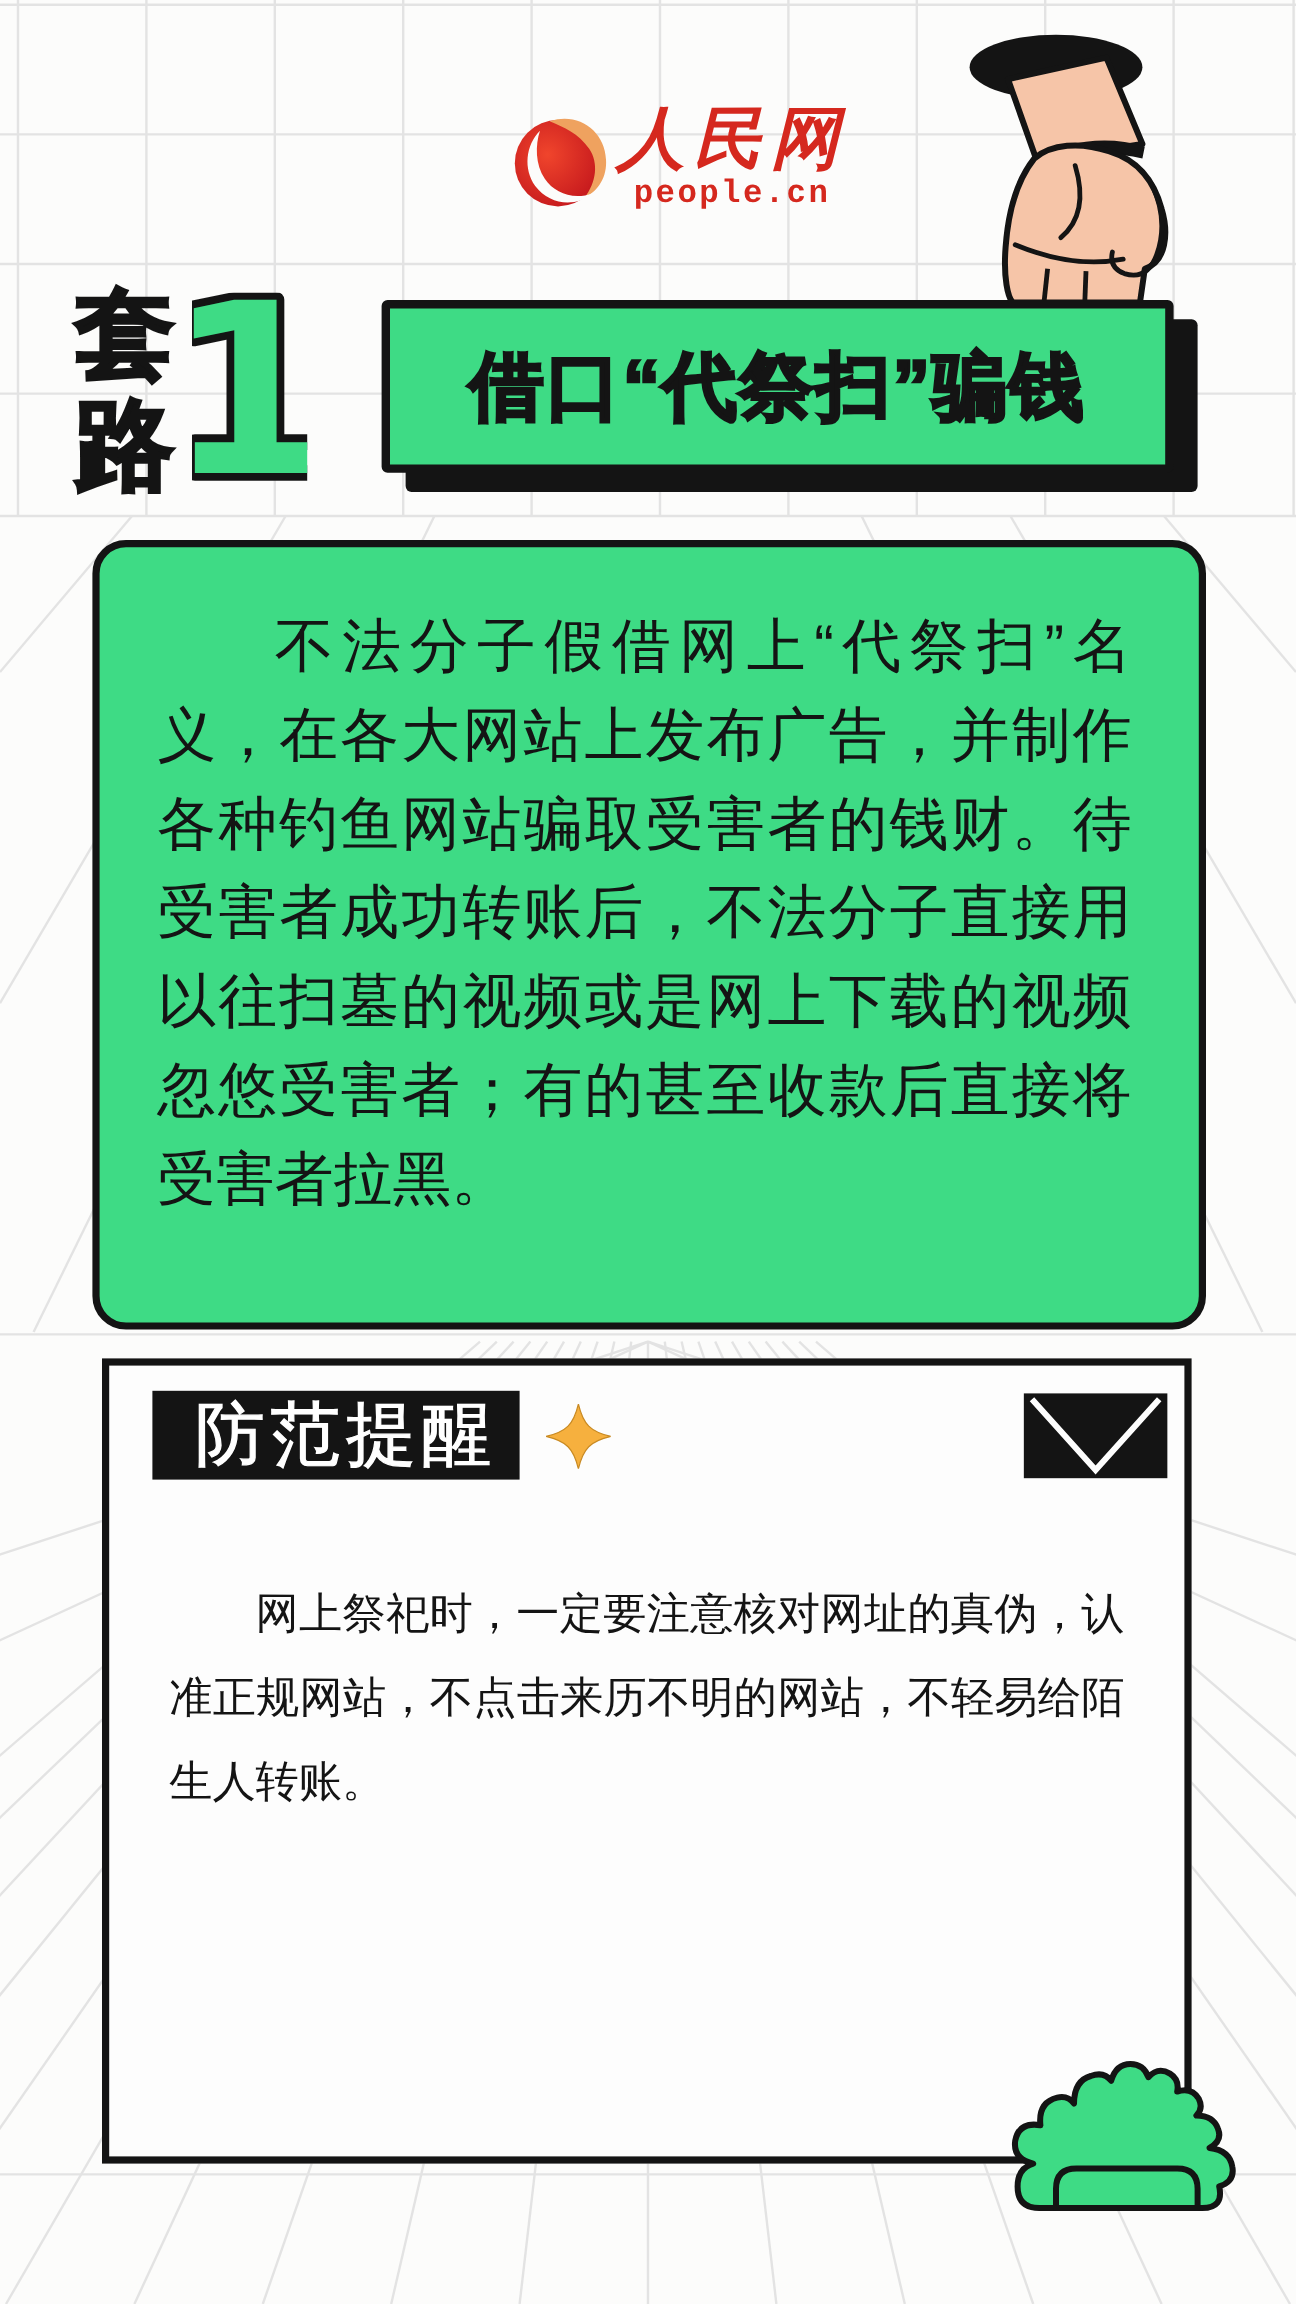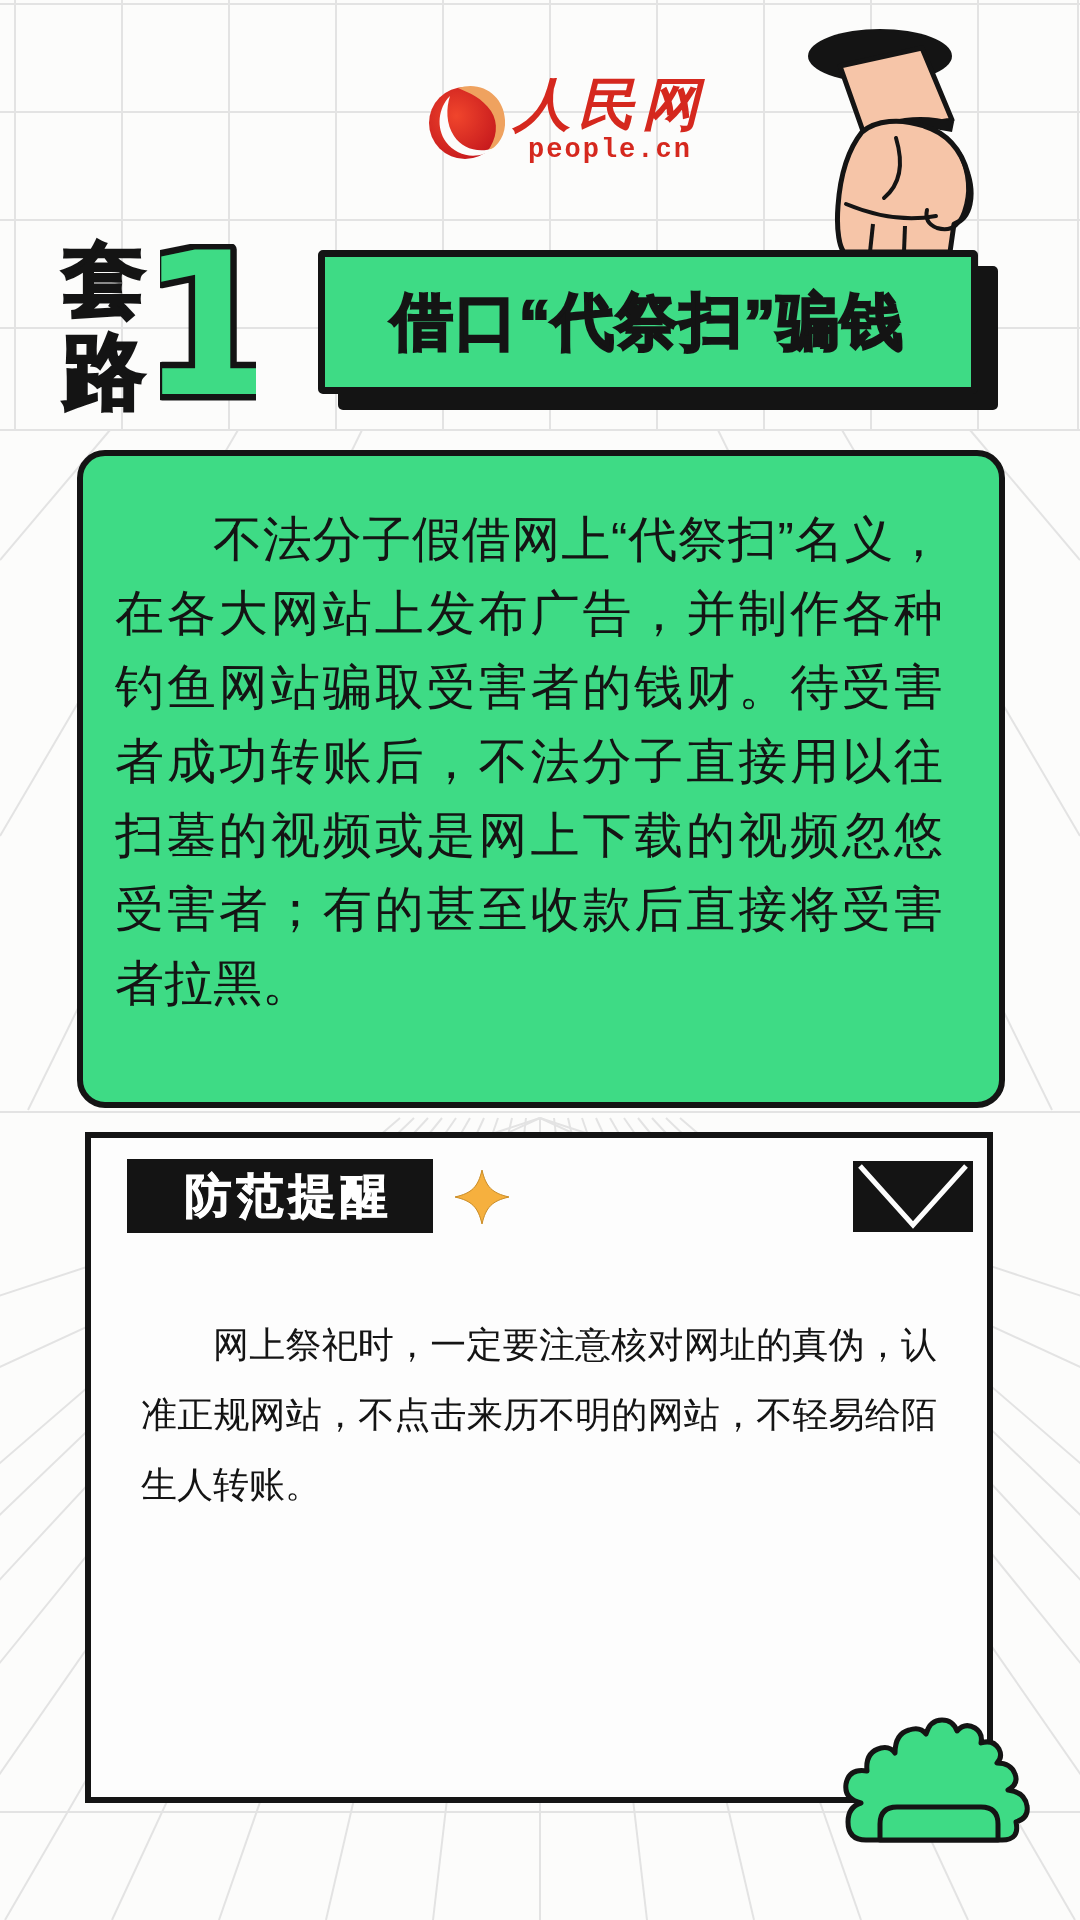--- a/index.html
+++ b/index.html
@@ -7,21 +7,21 @@
     --brand_red:#D5281E; --sparkle_orange:#F6B03E; --grid:#E3E3E3;
   }
   *{margin:0;padding:0;box-sizing:border-box;}
   html,body{width:1080px;height:1920px;}
   body{
     position:relative;background:#FCFCFB;overflow:hidden;
     font-family:"Liberation Sans","DejaVu Sans",sans-serif;color:var(--black);
   }
   #grid{position:absolute;inset:0;z-index:0;}
   
-  .logo{position:absolute;left:428px;top:72px;display:flex;align-items:center;gap:8px;z-index:3;}
+  .logo{position:absolute;left:428px;top:84px;display:flex;align-items:flex-end;gap:8px;z-index:3;}
   .logo-text{display:flex;flex-direction:column;align-items:center;}
   .logo-cn{font-size:57px;font-weight:900;color:var(--brand_red);letter-spacing:7px;line-height:64px;font-style:italic;}
   .logo-en{font-size:27px;font-weight:bold;color:var(--brand_red);letter-spacing:2px;line-height:28px;font-family:Liberation Mono, monospace;}
   
   .hand{position:absolute;left:800px;top:26px;width:190px;height:226px;overflow:hidden;z-index:1;}
   
   .badge{position:absolute;left:56px;top:234px;z-index:3;width:96px;text-align:center;}
   .badge-char{font-size:82px;line-height:92px;font-weight:900;color:var(--black);-webkit-text-stroke:3px var(--black);}
   .badge-num{position:absolute;left:160px;top:244px;z-index:3;}
   
@@ -29,33 +29,33 @@
     position:absolute;left:318px;top:250px;width:660px;height:144px;z-index:2;
     background:var(--green);border:7px solid var(--black);border-radius:5px;
     box-shadow:20px 16px 0 var(--black);
     display:flex;align-items:center;justify-content:center;
   }
   .banner-title{font-size:62px;font-weight:900;letter-spacing:2px;-webkit-text-stroke:2.5px var(--black);white-space:nowrap;}
   
   .scam-box{
     position:absolute;left:77px;top:450px;width:928px;height:658px;z-index:2;
     background:var(--green);border:6px solid var(--black);border-radius:28px;
-    padding:46px 56px 0 32px;
+    padding:46px 56px 0 48px;
   }
   .scam-box p{font-size:49px;line-height:74px;text-indent:2em;color:var(--black);text-align:justify;}
   
   .tips-box{
     position:absolute;left:85px;top:1132px;width:908px;height:671px;z-index:2;
     background:#FDFDFD;border:6px solid var(--black);
   }
   .tips-chip{
     position:absolute;left:36px;top:21px;width:306px;height:74px;background:var(--black);
     display:flex;align-items:center;justify-content:center;
   }
-  .tips-chip span{color:#fff;font-size:47px;font-weight:700;letter-spacing:5px;margin-left:17px;-webkit-text-stroke:1px #fff;}
+  .tips-chip span{color:#fff;font-size:58px;font-weight:400;letter-spacing:5px;margin-left:17px;-webkit-text-stroke:1px #fff;}
   .sparkle{position:absolute;left:364px;top:32px;}
   .envelope{position:absolute;left:762px;top:23px;}
   .tips-box p{
     position:absolute;left:0;top:172px;width:100%;padding:0 50px;
     font-size:36px;line-height:70px;text-indent:2em;color:var(--black);text-align:justify;
   }
   
   .bush{position:absolute;left:836px;top:1710px;z-index:4;}
 </style>
 </head>

